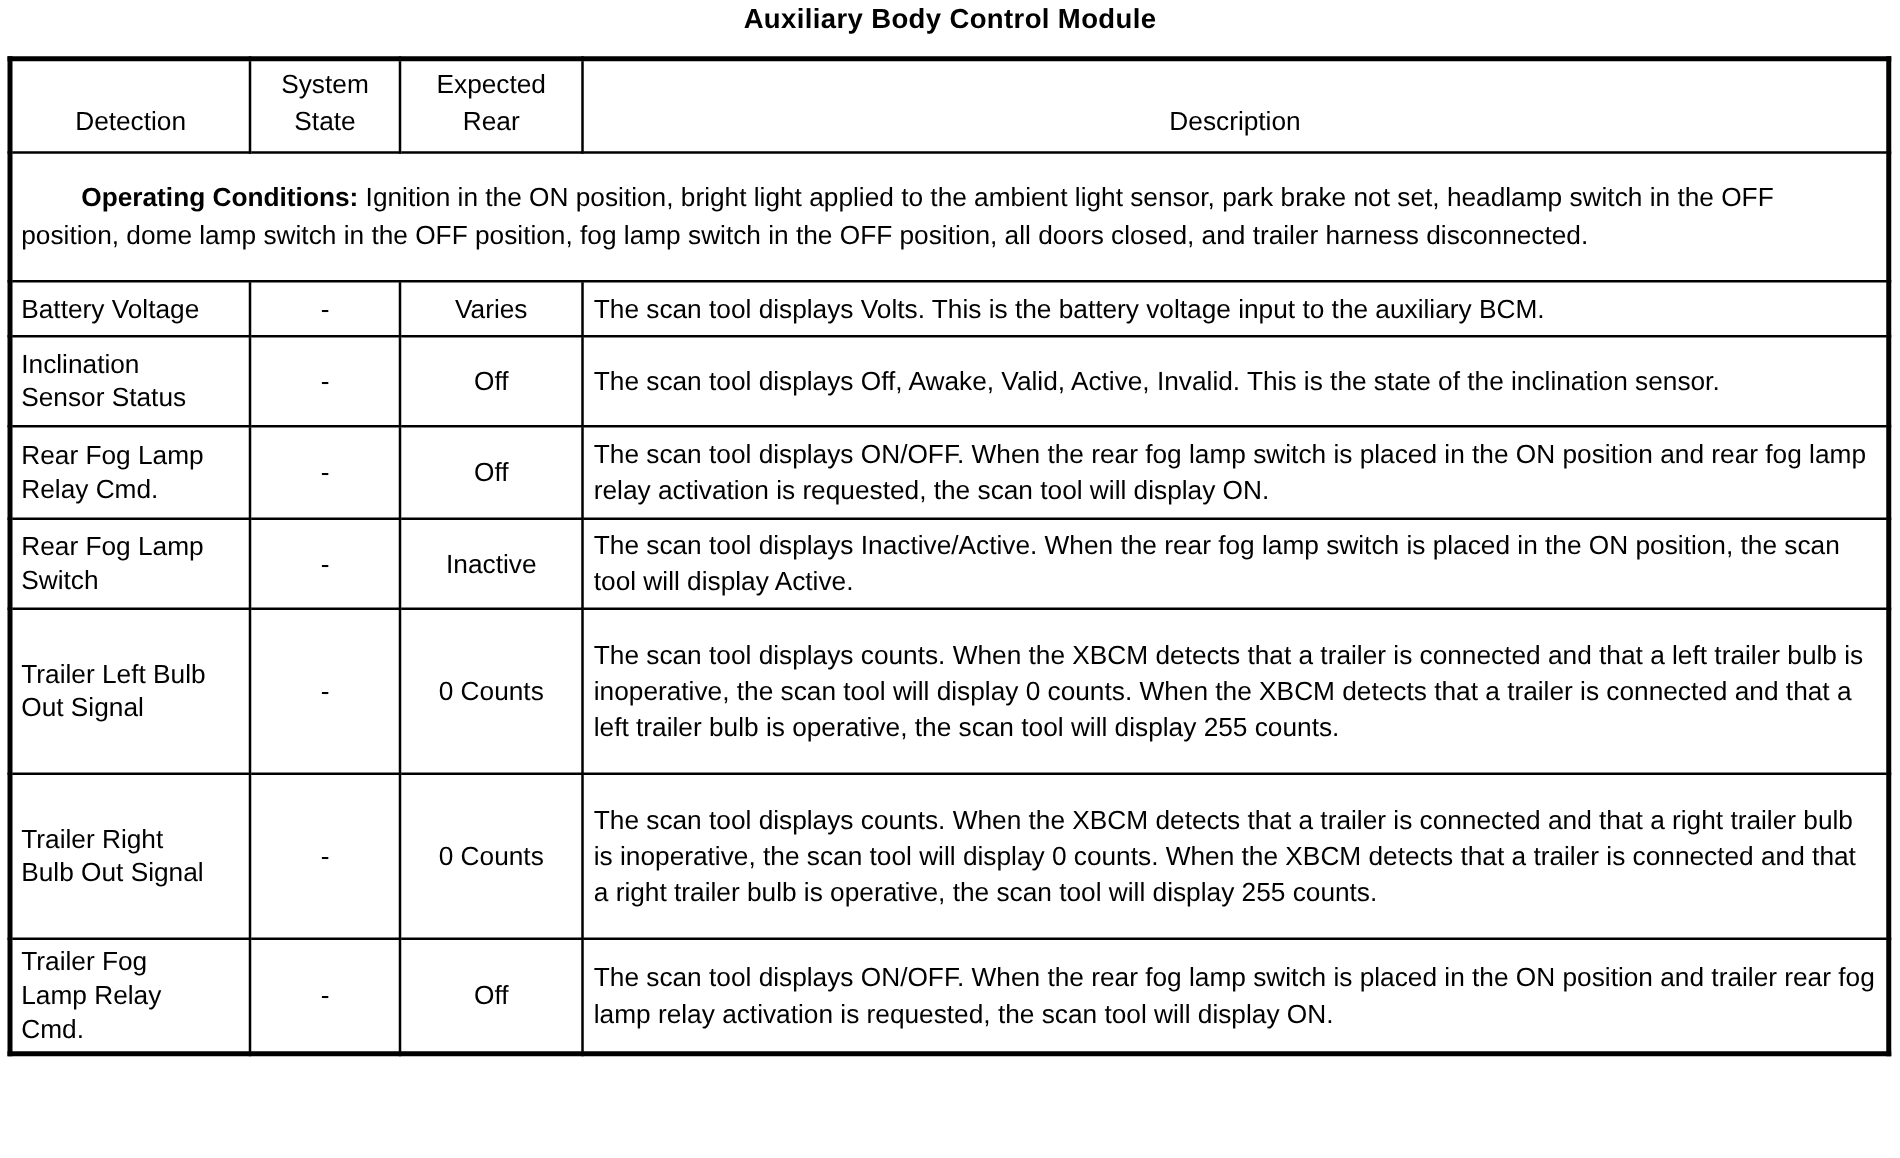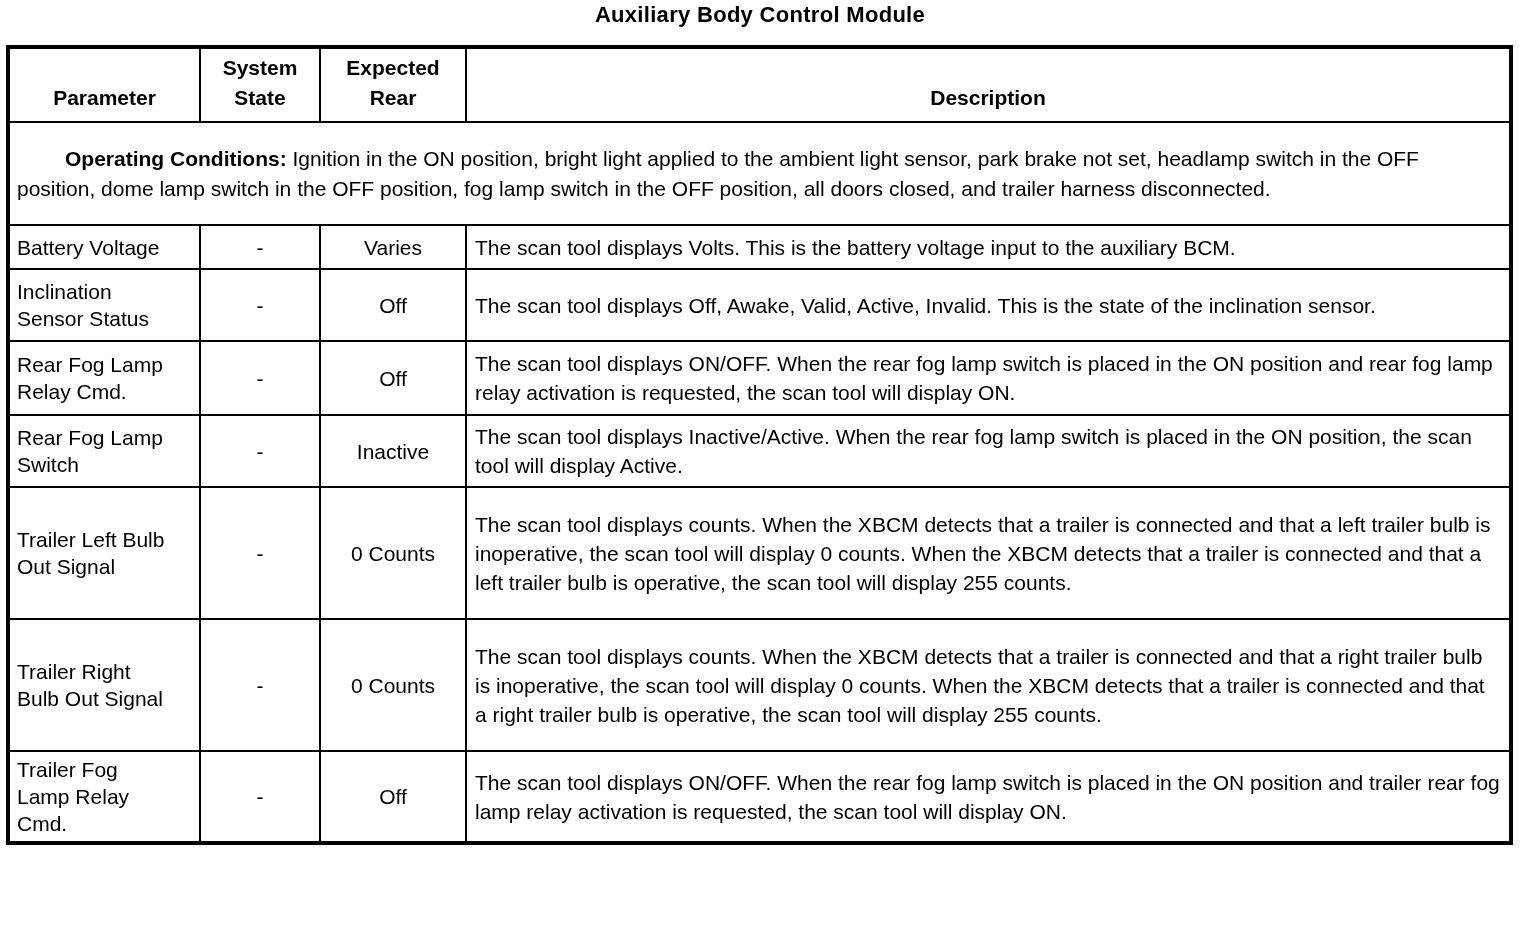--- a/index.html
+++ b/index.html
@@ -37,21 +37,21 @@
     border: 4px solid #000;
   }
   th, td {
     border: 2px solid #000;
     font-size: 21px;
     line-height: 29px;
     overflow: hidden;
   }
   thead tr { height: 70px; }
   th {
-    font-weight: bold;
+    font-weight: normal;
     text-align: center;
     vertical-align: bottom;
     padding: 4px 4px 8px 4px;
     white-space: pre-line;
     line-height: 30px;
   }
   td.cell-param {
     text-align: left;
     vertical-align: middle;
     padding: 4px 4px 4px 7px;
@@ -95,21 +95,21 @@
 
   <table class="param-table">
     <colgroup>
       <col style="width:192px">
       <col style="width:120px">
       <col style="width:146px">
       <col style="width:1045px">
     </colgroup>
     <thead>
       <tr>
-        <th>Parameter</th>
+        <th>Detection</th>
         <th>System
 State</th>
         <th>Expected
 Rear</th>
         <th>Description</th>
       </tr>
     </thead>
     <tbody>
       <tr>
         <td colspan="4" class="cell-conditions"><span class="b">Operating Conditions:</span><span> Ignition in the ON position, bright light applied to the ambient light sensor, park brake not set, headlamp switch in the OFF position, dome lamp switch in the OFF position, fog lamp switch in the OFF position, all doors closed, and trailer harness disconnected.</span></td>

